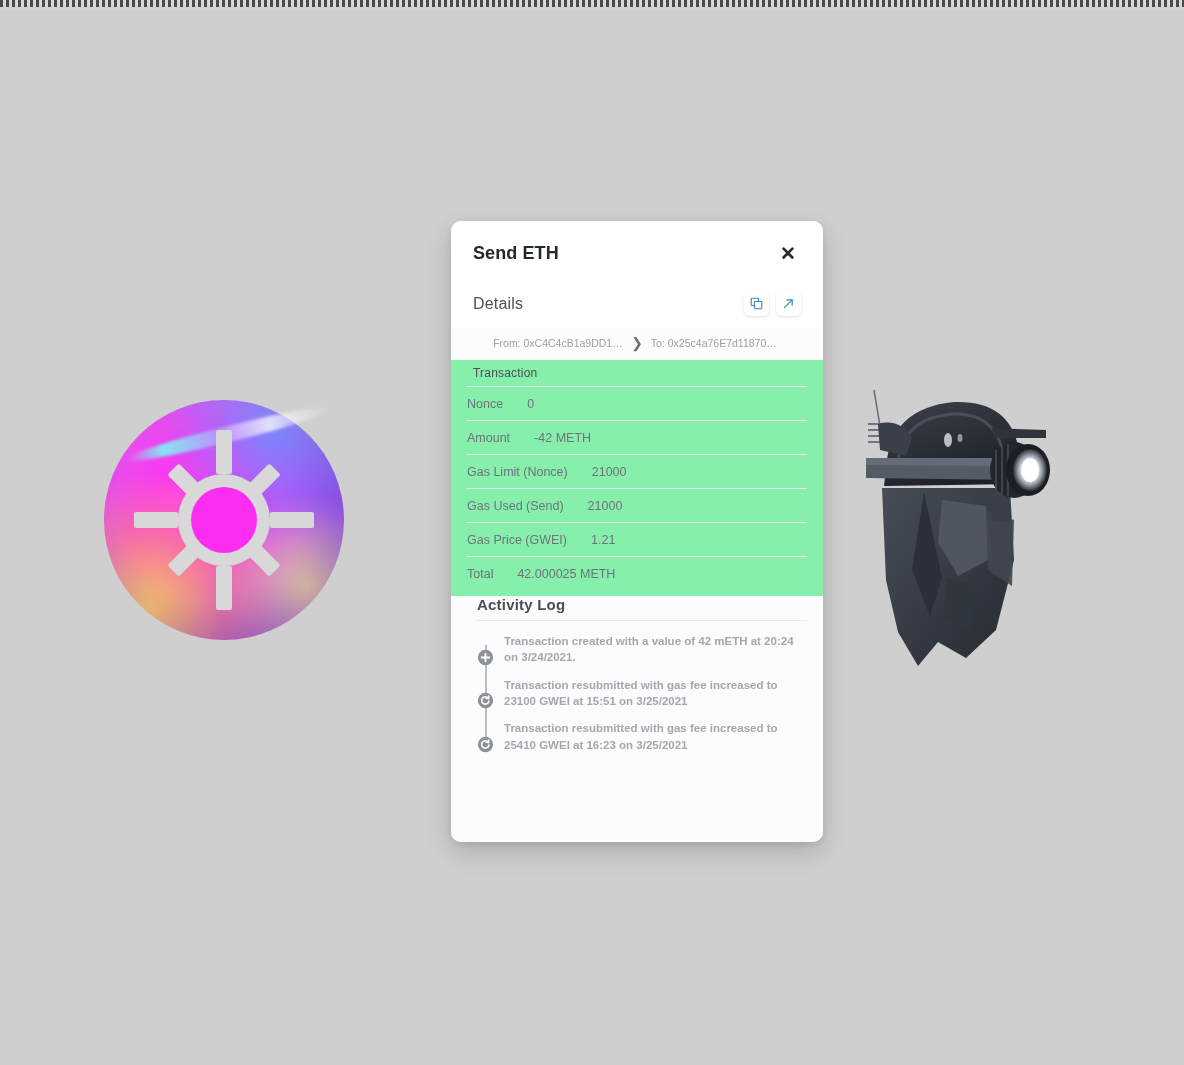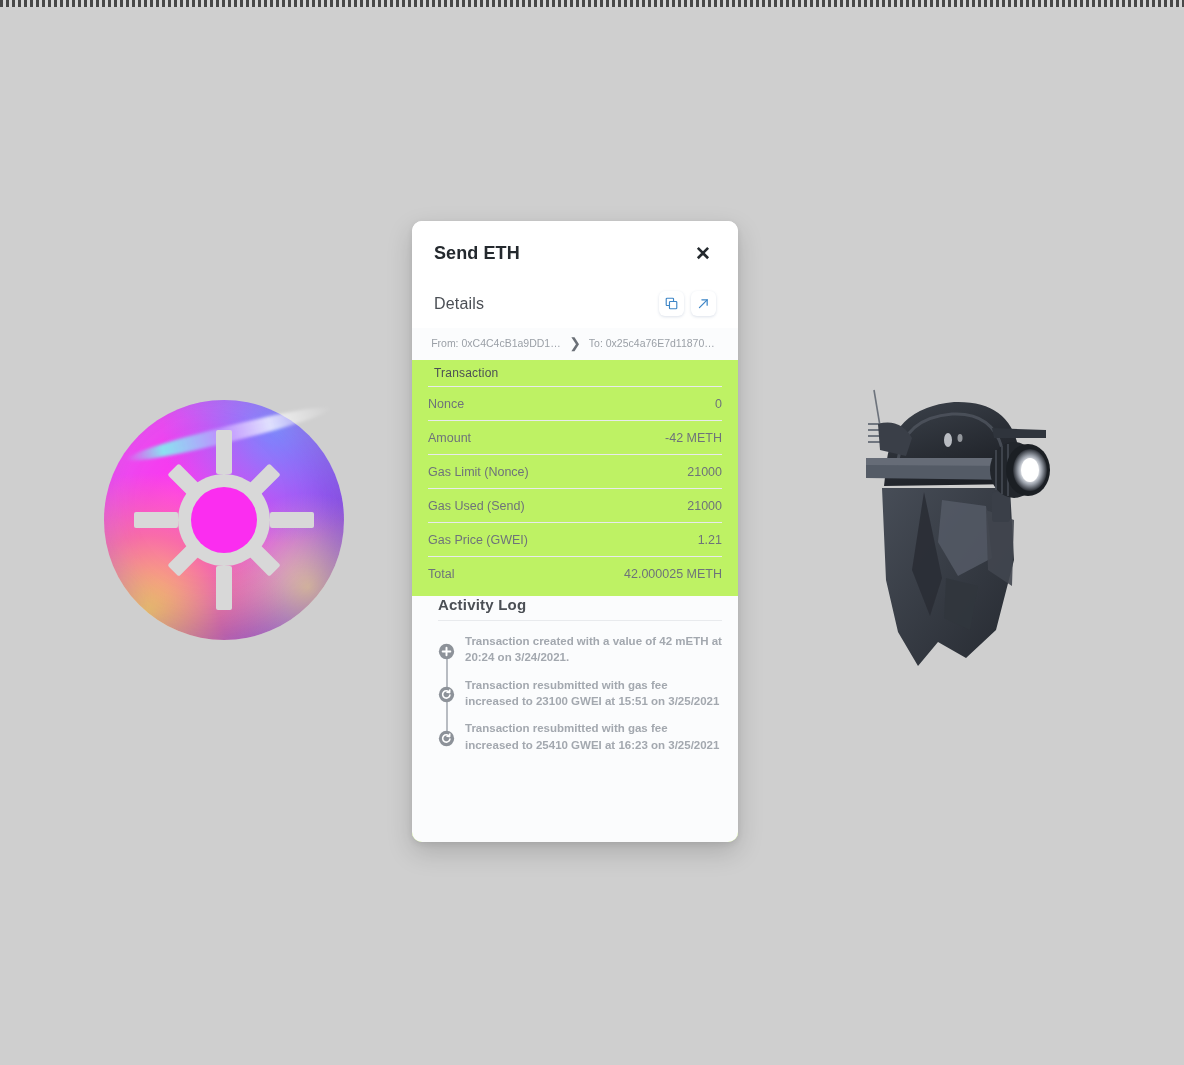--- a/index.html
+++ b/index.html
@@ -82,23 +82,23 @@
     position: absolute;
     left: 846px;
     top: 380px;
     width: 230px;
     height: 290px;
   }
 
   
   .modal {
     position: absolute;
-    left: 412px;
+    left: 451px;
     top: 221px;
-    width: 326px;
+    width: 372px;
     height: 621px;
     background: #ffffff;
     border-radius: 10px;
     box-shadow: 0 10px 26px rgba(0,0,0,0.17), 0 2px 6px rgba(0,0,0,0.08);
     overflow: hidden;
     display: flex;
     flex-direction: column;
   }
 
   .modal-header {
@@ -127,21 +127,21 @@
     font-size: 19px;
     font-weight: bold;
     line-height: 1;
     background: none;
     border: none;
     font-family: "Liberation Sans", sans-serif;
   }
 
   .modal-body {
     flex: 1 1 auto;
-    background: #bef264;
+    background: #86efac;
     display: flex;
     flex-direction: column;
     overflow: hidden;
   }
 
   .details-row {
     background: #ffffff;
     padding: 6px 22px 12px 22px;
     display: flex;
     align-items: center;
@@ -189,24 +189,25 @@
     font-size: 12px;
     color: #4b4f55;
     padding: 6px 22px 6px 22px;
     letter-spacing: 0.2px;
   }
 
   .tx-table { padding: 0 16px; }
   .tx-row {
     display: flex;
     align-items: center;
-    justify-content: space-between;
+    justify-content: flex-start;
     height: 34px;
     border-top: 1px solid #e8eaed;
     padding: 0 0px;
+    gap: 24px;
   }
   .tx-row:first-child { border-top: 1px solid #e8eaed; }
   .tx-key { font-size: 12.5px; color: #6e737a; }
   .tx-val { font-size: 12.5px; color: #6e737a; }
 
   
   .activity {
     margin-top: 6px;
     padding: 0 16px 14px 26px;
     flex: 1 1 auto;
@@ -218,21 +219,21 @@
     color: #4b4f55;
     letter-spacing: 0.2px;
     padding-bottom: 7px;
     border-bottom: 1px solid #e8eaed;
     margin-bottom: 6px;
   }
   .timeline { position: relative; padding-left: 0; }
   .tl-item {
     position: relative;
     display: flex;
-    align-items: center;
+    align-items: flex-end;
     gap: 10px;
     padding: 5px 0;
     min-height: 34px;
   }
   .tl-marker {
     position: relative;
     z-index: 2;
     flex: 0 0 17px;
     width: 17px;
     height: 17px;

